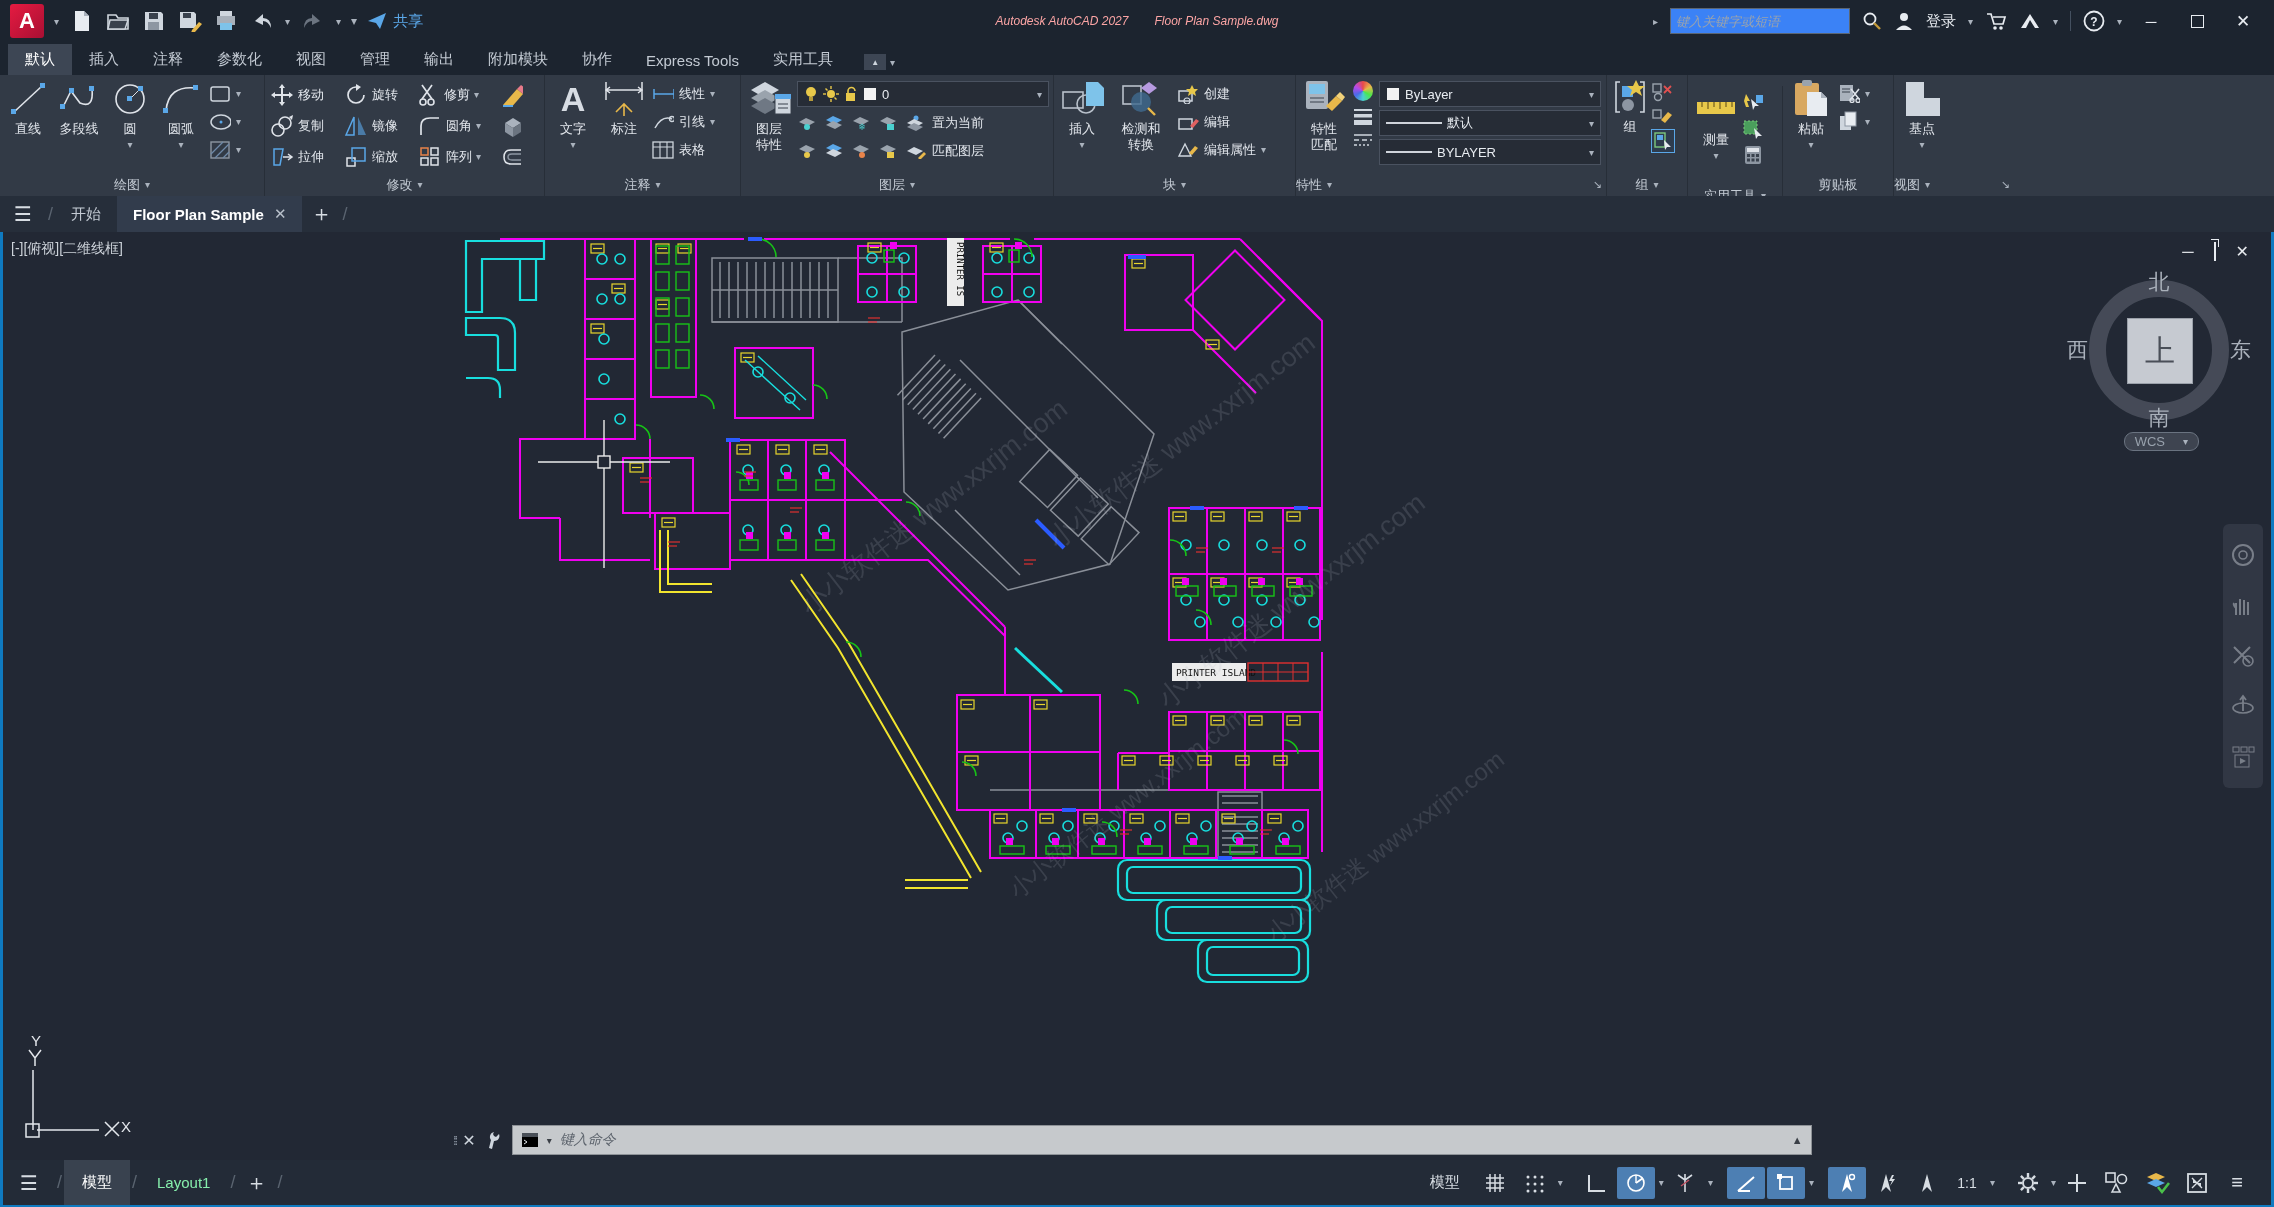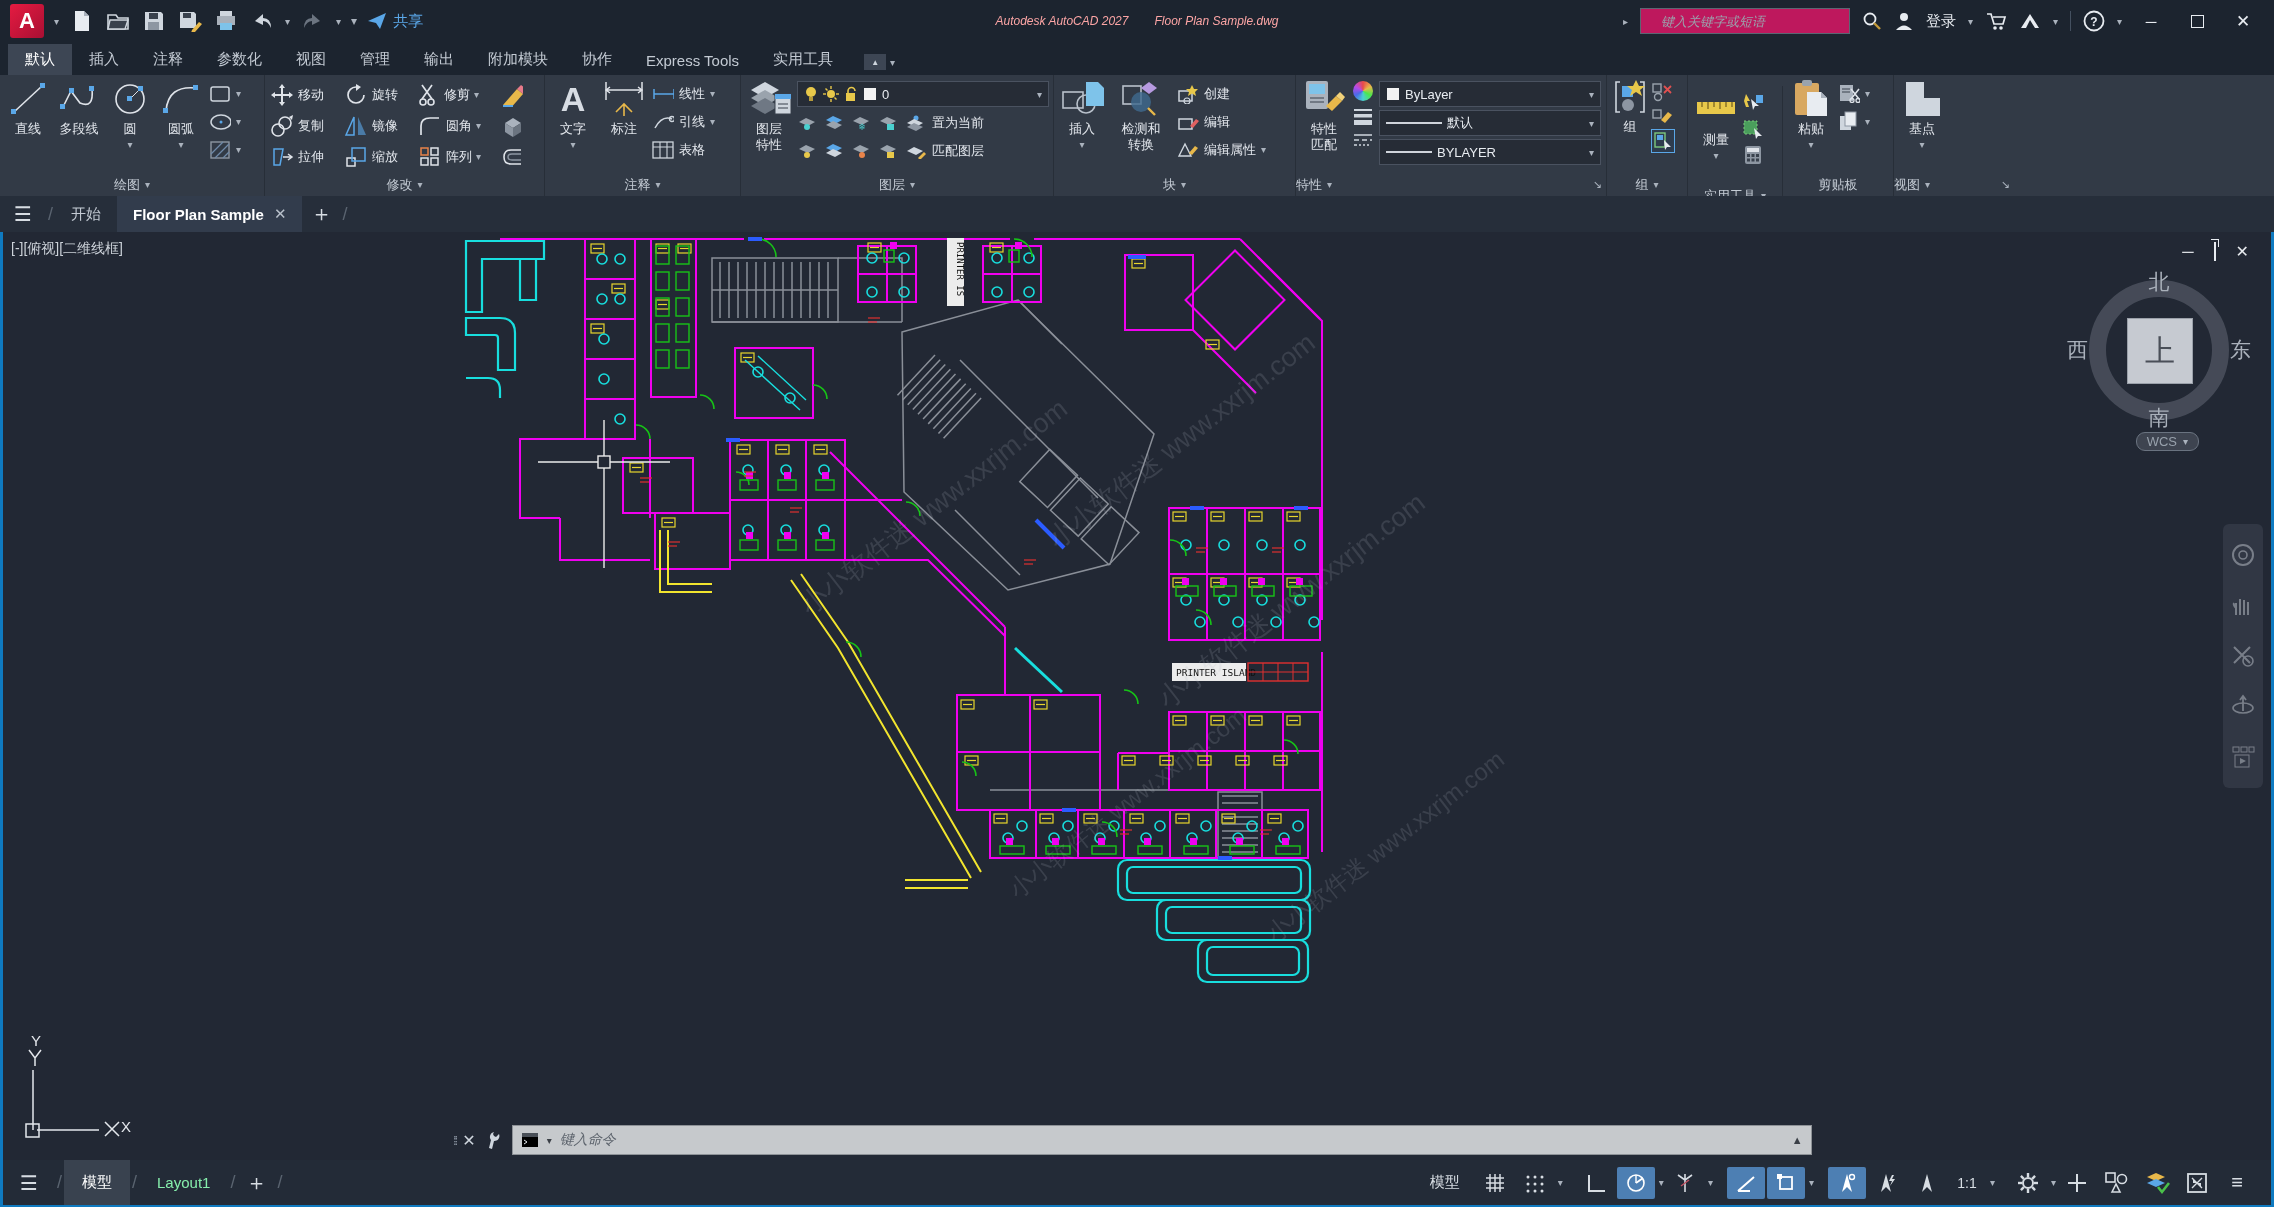--- a/index.html
+++ b/index.html
@@ -8,21 +8,21 @@
   
   .titlebar{position:absolute;top:0;left:0;right:0;height:42px;background:#1c242f;display:flex;align-items:center;}
   .qat{display:flex;align-items:center;gap:10px;padding-left:10px;}
   .applogo{width:34px;height:34px;background:linear-gradient(135deg,#e51b41,#a90f33);border-radius:3px;color:#fff;font-weight:bold;font-size:22px;display:flex;align-items:center;justify-content:center;}
   .caret{color:#aab2bd;font-size:10px;}
   .qbtn{width:26px;height:26px;display:flex;align-items:center;justify-content:center;}
   .share{display:flex;align-items:center;gap:6px;color:#5aa7e8;font-size:15px;}
   .wtitle{position:absolute;left:50%;transform:translateX(-50%);font-size:12px;color:#fca5a5;white-space:nowrap;font-style:italic;}
   .wtitle .doc{margin-left:26px;}
   .tbright{position:absolute;right:0;top:0;height:42px;display:flex;align-items:center;gap:12px;padding-right:14px;}
-  .searchbox{width:168px;height:24px;background:#be185d;border:1px solid #5b6673;color:#e8ecf1;font-style:italic;font-size:13px;padding:0 20px;}
+  .searchbox{width:168px;height:24px;background:#3b82f6;border:1px solid #5b6673;color:#e8ecf1;font-style:italic;font-size:13px;padding:0 5px;}
   .searchbox::placeholder{color:#9aa3ad;}
   .signin{color:#e8ecf1;font-size:15px;}
   .tdiv{width:1px;height:20px;background:#44506030;background:#445060;}
   .winbtn{width:34px;height:26px;display:flex;align-items:center;justify-content:center;color:#e8ecf1;font-size:15px;}
   .restore-outer{position:relative;width:11px;height:11px;border:1.5px solid #e8ecf1;}
   .restore-inner{position:absolute;right:-4px;top:-4px;width:9px;height:9px;border:1.5px solid #e8ecf1;border-left:none;border-bottom:none;}
   
   .rtabs{position:absolute;top:42px;left:0;right:0;height:33px;background:#1c242f;display:flex;align-items:flex-end;padding-left:8px;}
   .rtab{padding:6px 17px;font-size:15px;color:#c3cad3;}
   .rtab.active{background:#3d4654;color:#fff;}
@@ -56,21 +56,21 @@
   .workzone{position:absolute;top:232px;left:0;right:0;bottom:2px;border-left:3px solid #0f7ac0;border-right:3px solid #0f7ac0;box-sizing:border-box;background:#222834;}
   .canvas{position:absolute;top:0;left:0;right:0;bottom:45px;background:#222834;overflow:hidden;}
   .blueline{position:absolute;bottom:0;left:0;right:0;height:2px;background:#0f7ac0;}
   .vplabel{position:absolute;top:8px;left:8px;font-size:14px;color:#ccd2d9;}
   .vpctrls{position:absolute;top:10px;right:22px;display:flex;gap:20px;align-items:center;color:#e8ebef;}
   
   .cubewrap{position:absolute;top:42px;right:36px;width:152px;height:152px;}
   .ring{position:absolute;left:6px;top:6px;width:140px;height:140px;border-radius:50%;border:17px solid rgba(125,132,145,0.38);box-sizing:border-box;}
   .cface{position:absolute;left:44px;top:44px;width:64px;height:64px;background:#c6cad1;border:1px solid #9aa0a9;display:flex;align-items:center;justify-content:center;font-size:30px;color:#4a4f58;}
   .cdir{position:absolute;font-size:21px;color:#aab1bb;}
-  .wcs{position:absolute;top:200px;right:72px;background:rgba(72,78,90,0.75);border:1px solid #6a7380;border-radius:9px;color:#98a1ac;font-size:13px;padding:1px 10px;display:flex;gap:6px;align-items:center;}
+  .wcs{position:absolute;top:200px;right:72px;background:rgba(72,78,90,0.75);border:1px solid #6a7380;border-radius:9px;color:#98a1ac;font-size:13px;padding:1px 10px;display:flex;gap:18px;align-items:center;}
   
   .navbar{position:absolute;right:8px;top:292px;width:40px;height:252px;background:rgba(95,101,114,0.25);border-radius:6px;display:flex;flex-direction:column;align-items:center;justify-content:space-around;padding:6px 0;}
   .navbar .nicon{opacity:0.45;}
   
   .ucs{position:absolute;left:18px;bottom:18px;}
   
   .cmdbar{position:absolute;left:450px;bottom:4px;display:flex;align-items:center;height:32px;}
   .cmdgrip{color:#8a93a0;font-size:13px;letter-spacing:-2px;margin-right:6px;}
   .cmdtools{display:flex;align-items:center;gap:10px;margin-right:8px;color:#cfd6de;}
   .cmdfield{width:1300px;height:30px;background:#c6c9cc;border:1px solid #8d9196;display:flex;align-items:center;gap:8px;padding:0 8px;box-sizing:border-box;}

